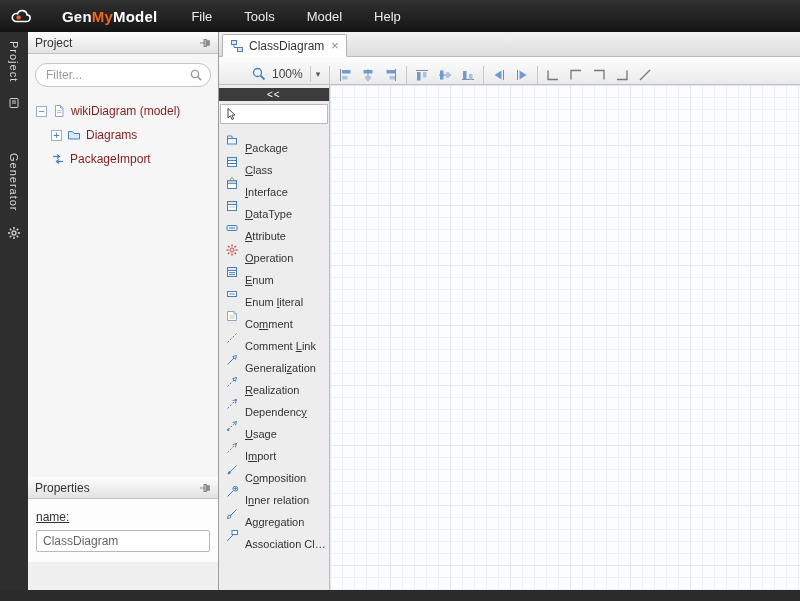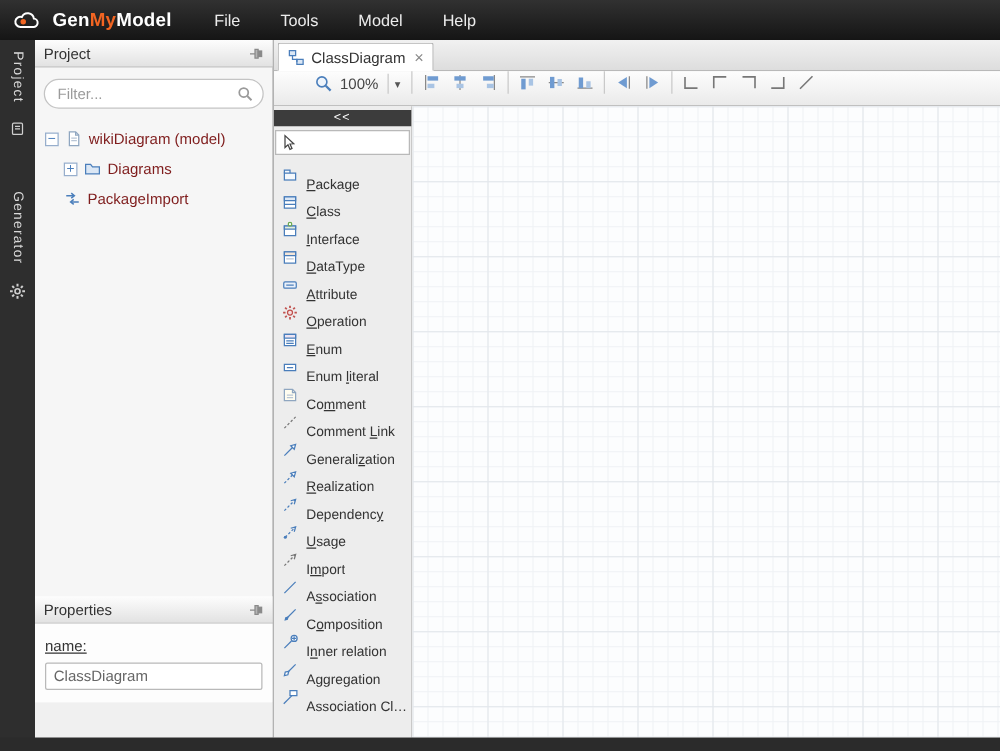--- a/index.html
+++ b/index.html
@@ -3,21 +3,21 @@
 <meta charset="utf-8">
 <style>
   html,body{margin:0;padding:0;background:#888;}
   .app{position:relative;width:800px;height:601px;overflow:hidden;background:#fff;
        font-family:"Liberation Sans","DejaVu Sans",sans-serif;color:#333;}
 
   
   .topbar{position:absolute;left:0;top:0;right:0;height:32px;box-sizing:border-box;
           background:linear-gradient(#313131,#151515);display:flex;align-items:center;padding:0 10px;z-index:5;}
   .logo{display:flex;align-items:center;gap:6px;cursor:pointer;}
-  .logo-text{font-size:15px;font-weight:bold;color:#fff;letter-spacing:.2px;}
+  .logo-text{font-size:15px;font-weight:bold;color:#fff;letter-spacing:.2px;margin-left:20px;}
   .logo-text .orange{color:#f26522;}
   .menus{display:flex;margin-left:18px;}
   .menu-item{color:#ececec;font-size:13px;padding:7px 16px;cursor:pointer;}
 
   
   .side-strip{position:absolute;left:0;top:32px;bottom:0;width:28px;background:#2e2e2e;
               display:flex;flex-direction:column;align-items:center;z-index:2;}
   .vtab{writing-mode:vertical-rl;color:#d9d9d9;font-size:11px;padding:9px 0 7px;letter-spacing:1px;cursor:pointer;}
   .vtab2{margin-top:34px;}
   .strip-icon{margin-top:7px;width:14px;height:14px;cursor:pointer;}
@@ -48,21 +48,21 @@
 
   
   .main{position:absolute;left:219px;top:32px;right:0;bottom:11px;display:flex;flex-direction:column;}
   .tabbar{flex:0 0 25px;box-sizing:border-box;background:linear-gradient(#f1f1f1,#dddddd);
           border-bottom:1px solid #b9b9b9;display:flex;align-items:flex-end;padding-left:3px;}
   .tab{height:23px;box-sizing:border-box;background:#fff;border:1px solid #b3b3b3;border-bottom:1px solid #fff;
        border-radius:2px 2px 0 0;display:flex;align-items:center;gap:5px;padding:0 7px;font-size:12px;color:#333;
        margin-bottom:-1px;cursor:pointer;}
   .tab-close{color:#8a8a8a;font-size:13px;margin-left:2px;cursor:pointer;}
   .toolbar{flex:0 0 28px;box-sizing:border-box;background:linear-gradient(#fdfdfd,#eaeaea);
-           border-bottom:1px solid #c0c0c0;display:flex;align-items:flex-start;padding:0 6px 0 30px;}
+           border-bottom:1px solid #c0c0c0;display:flex;align-items:flex-end;padding:0 6px 0 30px;}
   .zoom-ctl{display:flex;align-items:center;gap:5px;padding:2px 2px;cursor:pointer;}
   .zval{font-size:12px;color:#444;}
   .zarrow{font-size:9px;color:#555;border-left:1px solid #c9c9c9;padding-left:5px;margin-left:2px;
           align-self:stretch;display:flex;align-items:center;cursor:pointer;}
   .tgroups{display:flex;align-items:center;}
   .tsep{width:1px;height:18px;background:#c9c9c9;margin:0 7px;}
   .tgroup{display:flex;align-items:center;gap:7px;}
   .tbtn{display:flex;cursor:pointer;}
   .workarea{flex:1;display:flex;min-height:0;}
 
@@ -497,28 +497,20 @@
                 <svg width="14" height="14" viewBox="0 0 14 14">
                   <line x1="2.5" y1="11.5" x2="11.5" y2="2.5" stroke="#777" stroke-dasharray="2,1.6"></line>
                   <polyline points="10.4,6.4 11.5,2.5 7.6,3.6" fill="none" stroke="#777"></polyline>
                 </svg>
               </span>
               <span class="plabel">I<u>m</u>port</span>
             </div>
             <div class="palette-item">
               <span class="pal-icon">
                 <svg width="14" height="14" viewBox="0 0 14 14">
-                  <line x1="2.5" y1="11.5" x2="11.5" y2="2.5" stroke="#4a7ebb"></line>
-                </svg>
-              </span>
-              <span class="plabel">A<u>s</u>sociation</span>
-            </div>
-            <div class="palette-item">
-              <span class="pal-icon">
-                <svg width="14" height="14" viewBox="0 0 14 14">
                   <line x1="5" y1="9" x2="11.5" y2="2.5" stroke="#4a7ebb"></line>
                   <polygon points="2.5,11.5 5.3,10.8 6,8 3.2,8.7" fill="#4a7ebb"></polygon>
                 </svg>
               </span>
               <span class="plabel">C<u>o</u>mposition</span>
             </div>
             <div class="palette-item">
               <span class="pal-icon">
                 <svg width="14" height="14" viewBox="0 0 14 14">
                   <line x1="2.5" y1="11.5" x2="8.2" y2="5.8" stroke="#4a7ebb"></line>

